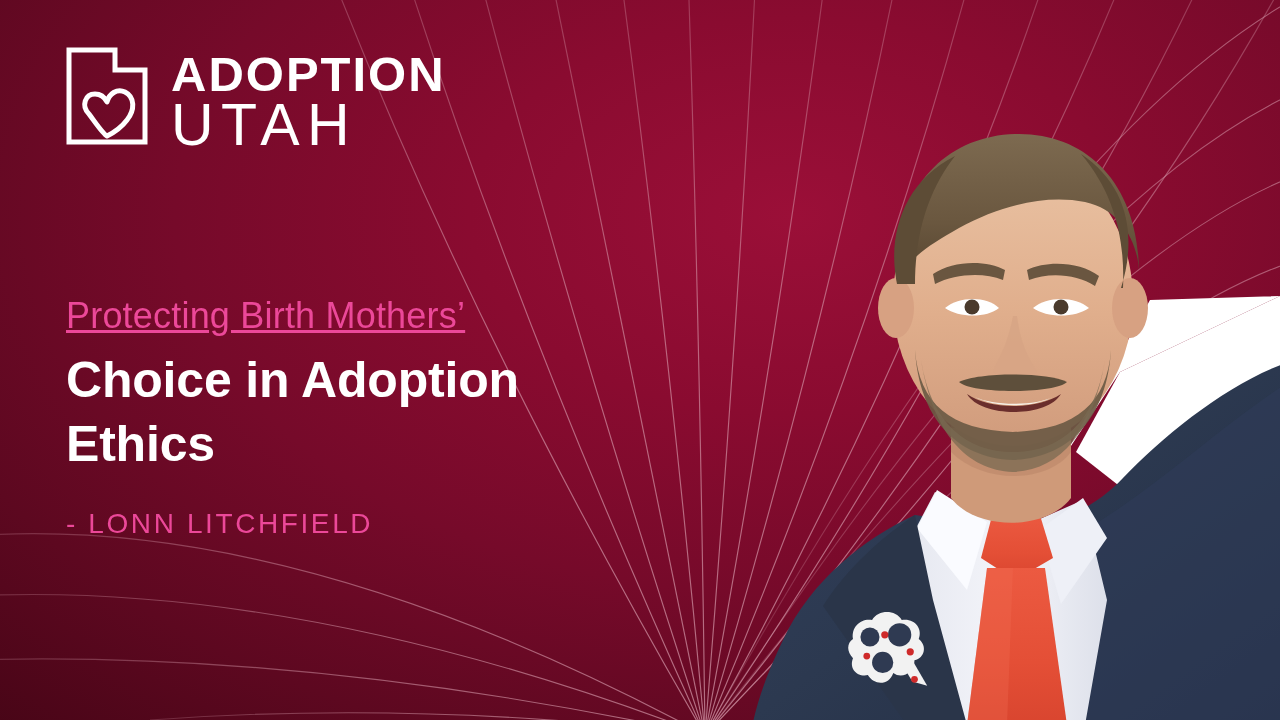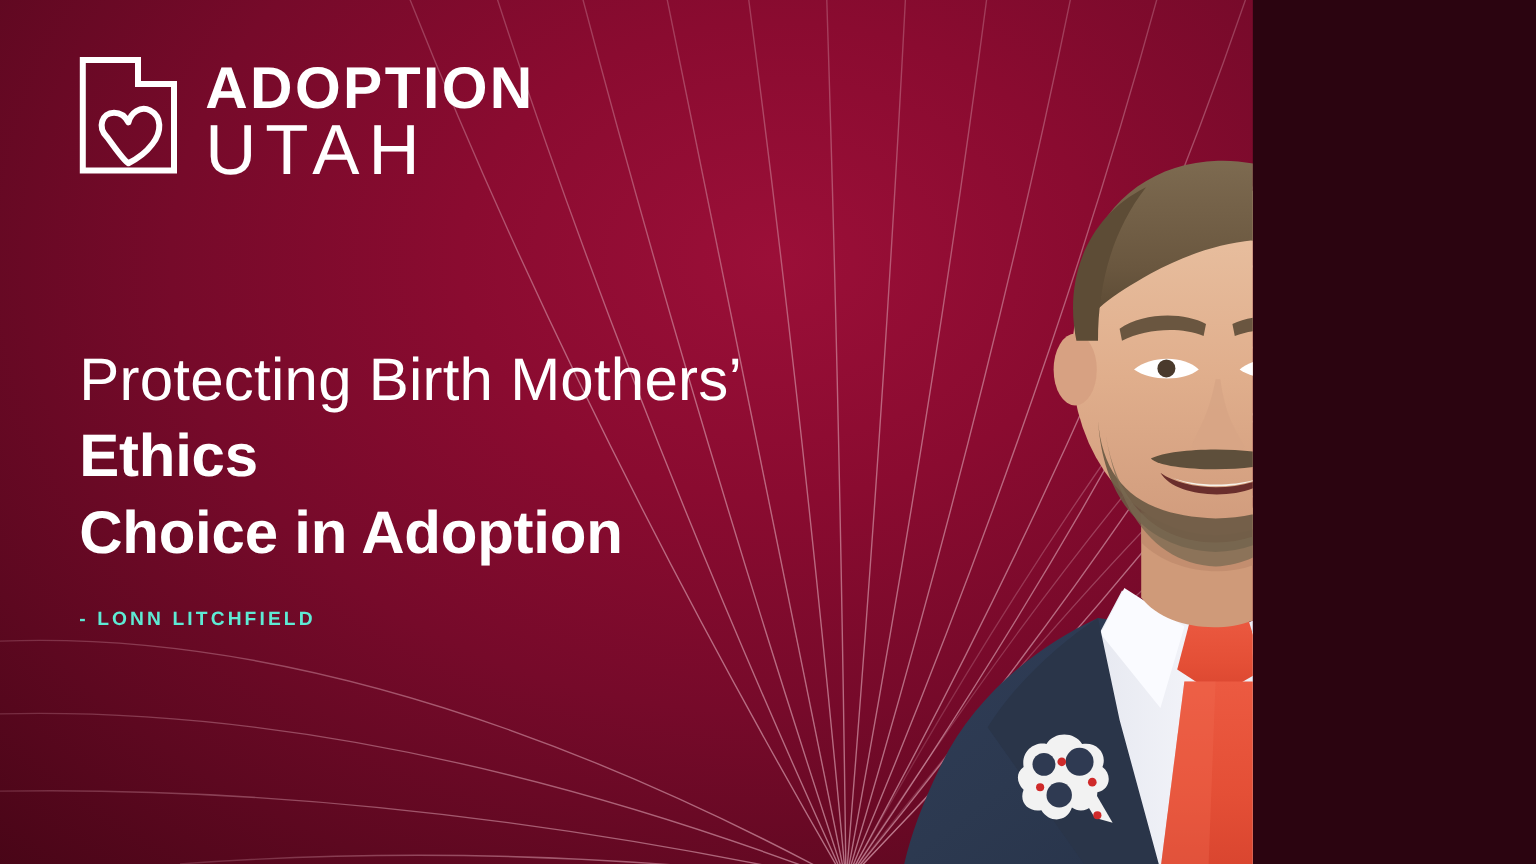--- a/index.html
+++ b/index.html
@@ -1,20 +1,20 @@
 <!DOCTYPE html>
 <html><head>
 <meta charset="utf-8">
 <style>
   html,body{margin:0;padding:0;background:#2b0410;}
   *{box-sizing:border-box;}
 
   #stage{
     position:relative;
-    width:1044px;height:720px;
+    width:1280px;height:720px;
     overflow:hidden;
     font-family:"Liberation Sans", sans-serif;
     background:#5c0a22;
   }
 
   
   .bg-base{
     position:absolute;inset:0;
     background:
       radial-gradient(115% 125% at 62% 30%,
@@ -58,35 +58,36 @@
     color:#ffffff;font-size:59px;line-height:.98;
     font-weight:400;letter-spacing:7.5px;
   }
 
   
   .headline{
     position:absolute;left:66px;top:284px;
     width:700px;
   }
   .hl-light{
-    color:#ffffff;
-    font-size:50px;line-height:64px;
+    color:#ec4899;
+    font-size:36px;line-height:64px;
     font-weight:300;letter-spacing:.2px;
     white-space:nowrap;
+    text-decoration:underline;
   }
   .hl-bold{
     color:#ffffff;
     font-size:50px;line-height:64px;
     font-weight:700;letter-spacing:-.2px;
     white-space:nowrap;
   }
   .byline{
     position:absolute;left:66px;top:508px;
-    color:#5eead4;
-    font-size:16px;font-weight:700;
+    color:#ec4899;
+    font-size:28px;font-weight:400;
     letter-spacing:2.6px;
     white-space:nowrap;
   }
 </style>
 </head>
 <body>
 
 <div id="stage">
 
   <div class="bg-base"></div>
@@ -274,19 +275,19 @@
       </svg>
     </span>
     <span class="logo-words">
       <div class="logo-l1">ADOPTION</div>
       <div class="logo-l2">UTAH</div>
     </span>
   </div>
 
   <div class="headline">
     <div class="hl-light">Protecting Birth Mothers’</div>
+    <div class="hl-bold">Choice in Adoption</div>
     <div class="hl-bold">Ethics</div>
-    <div class="hl-bold">Choice in Adoption</div>
   </div>
 
   <div class="byline">- LONN LITCHFIELD</div>
 
 </div>
 
 </body></html>

